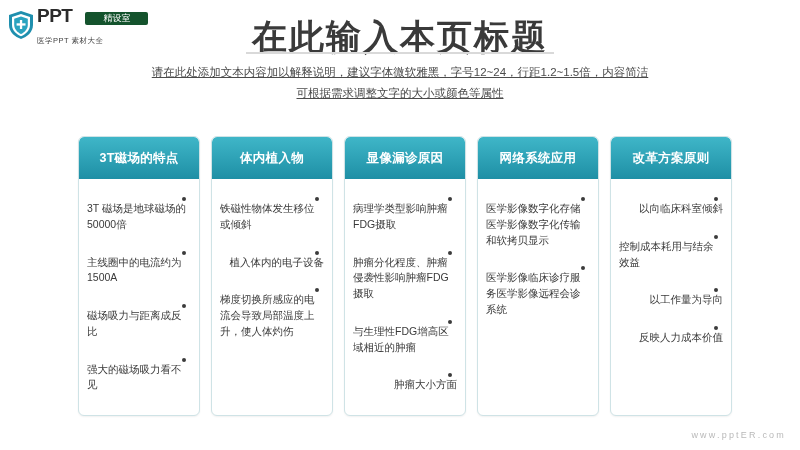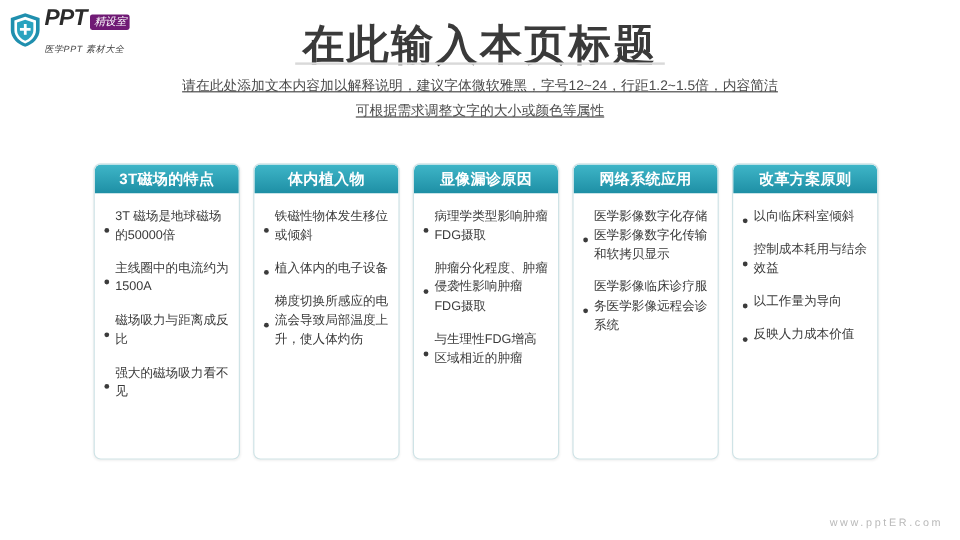--- a/index.html
+++ b/index.html
@@ -30,39 +30,38 @@
     position: relative;
     flex: none;
   }
   .logo-shield svg { display: block; }
   .logo-text {
     margin-left: 3px;
     display: flex;
     flex-direction: column;
     justify-content: center;
     line-height: 1;
-    font-style: italic;
   }
   .logo-main {
     display: flex;
     align-items: flex-end;
   }
   .logo-ppt {
     font-size: 19px;
     font-weight: bold;
     color: #2b2b2b;
     letter-spacing: -0.5px;
     font-family: "Liberation Sans", sans-serif;
   }
   .logo-badge {
-    margin-left: 3px;
-    background: #701a75;
+    margin-left: 13px;
+    background: #14532d;
     color: #ffffff;
     font-size: 9px;
-    padding: 1px 3px;
+    padding: 1px 18px;
     border-radius: 2px;
     line-height: 1.15;
   }
   .logo-sub {
     font-size: 7.5px;
     color: #3f3f3f;
     margin-top: 12px;
     letter-spacing: 0.5px;
   }
 
@@ -114,38 +113,39 @@
     border: 1px solid #cfe3e6;
     border-radius: 6px;
     background: #ffffff;
     box-shadow: 0 1px 2px rgba(0,0,0,0.06);
     overflow: hidden;
     display: flex;
     flex-direction: column;
     min-height: 245px;
   }
   .card-head {
-    height: 24px;
+    height: 42px;
     display: flex;
     align-items: center;
     justify-content: center;
     color: #ffffff;
     font-size: 12.5px;
     font-weight: bold;
     letter-spacing: 0.3px;
     border-radius: 5px 5px 0 0;
   }
   .card-body {
     padding: 12px 8px 10px 8px;
     flex: 1;
   }
   .bullet-row {
     display: flex;
-    align-items: center;
+    align-items: flex-end;
     margin-bottom: 12px;
+    flex-direction: column;
   }
   .bullet-dot {
     width: 4px;
     height: 4px;
     border-radius: 50%;
     background: #3b3b3b;
     flex: none;
     margin-top: 6px;
     margin-right: 5px;
   }
@@ -250,20 +250,24 @@
           <span class="bullet-text">病理学类型影响肿瘤FDG摄取</span>
         </div>
         <div class="bullet-row">
           <span class="bullet-dot" style="background: rgb(59, 59, 59);"></span>
           <span class="bullet-text">肿瘤分化程度、肿瘤侵袭性影响肿瘤FDG摄取</span>
         </div>
         <div class="bullet-row">
           <span class="bullet-dot" style="background: rgb(59, 59, 59);"></span>
           <span class="bullet-text">与生理性FDG增高区域相近的肿瘤</span>
         </div>
+        <div class="bullet-row">
+          <span class="bullet-dot" style="background: rgb(59, 59, 59);"></span>
+          <span class="bullet-text">肿瘤大小方面</span>
+        </div>
       </div>
     </div>
     <div class="card">
       <div class="card-head" style="background: linear-gradient(rgb(63, 182, 200), rgb(30, 143, 165));">网络系统应用</div>
       <div class="card-body">
         <div class="bullet-row">
           <span class="bullet-dot" style="background: rgb(59, 59, 59);"></span>
           <span class="bullet-text">医学影像数字化存储医学影像数字化传输和软拷贝显示</span>
         </div>
         <div class="bullet-row">

